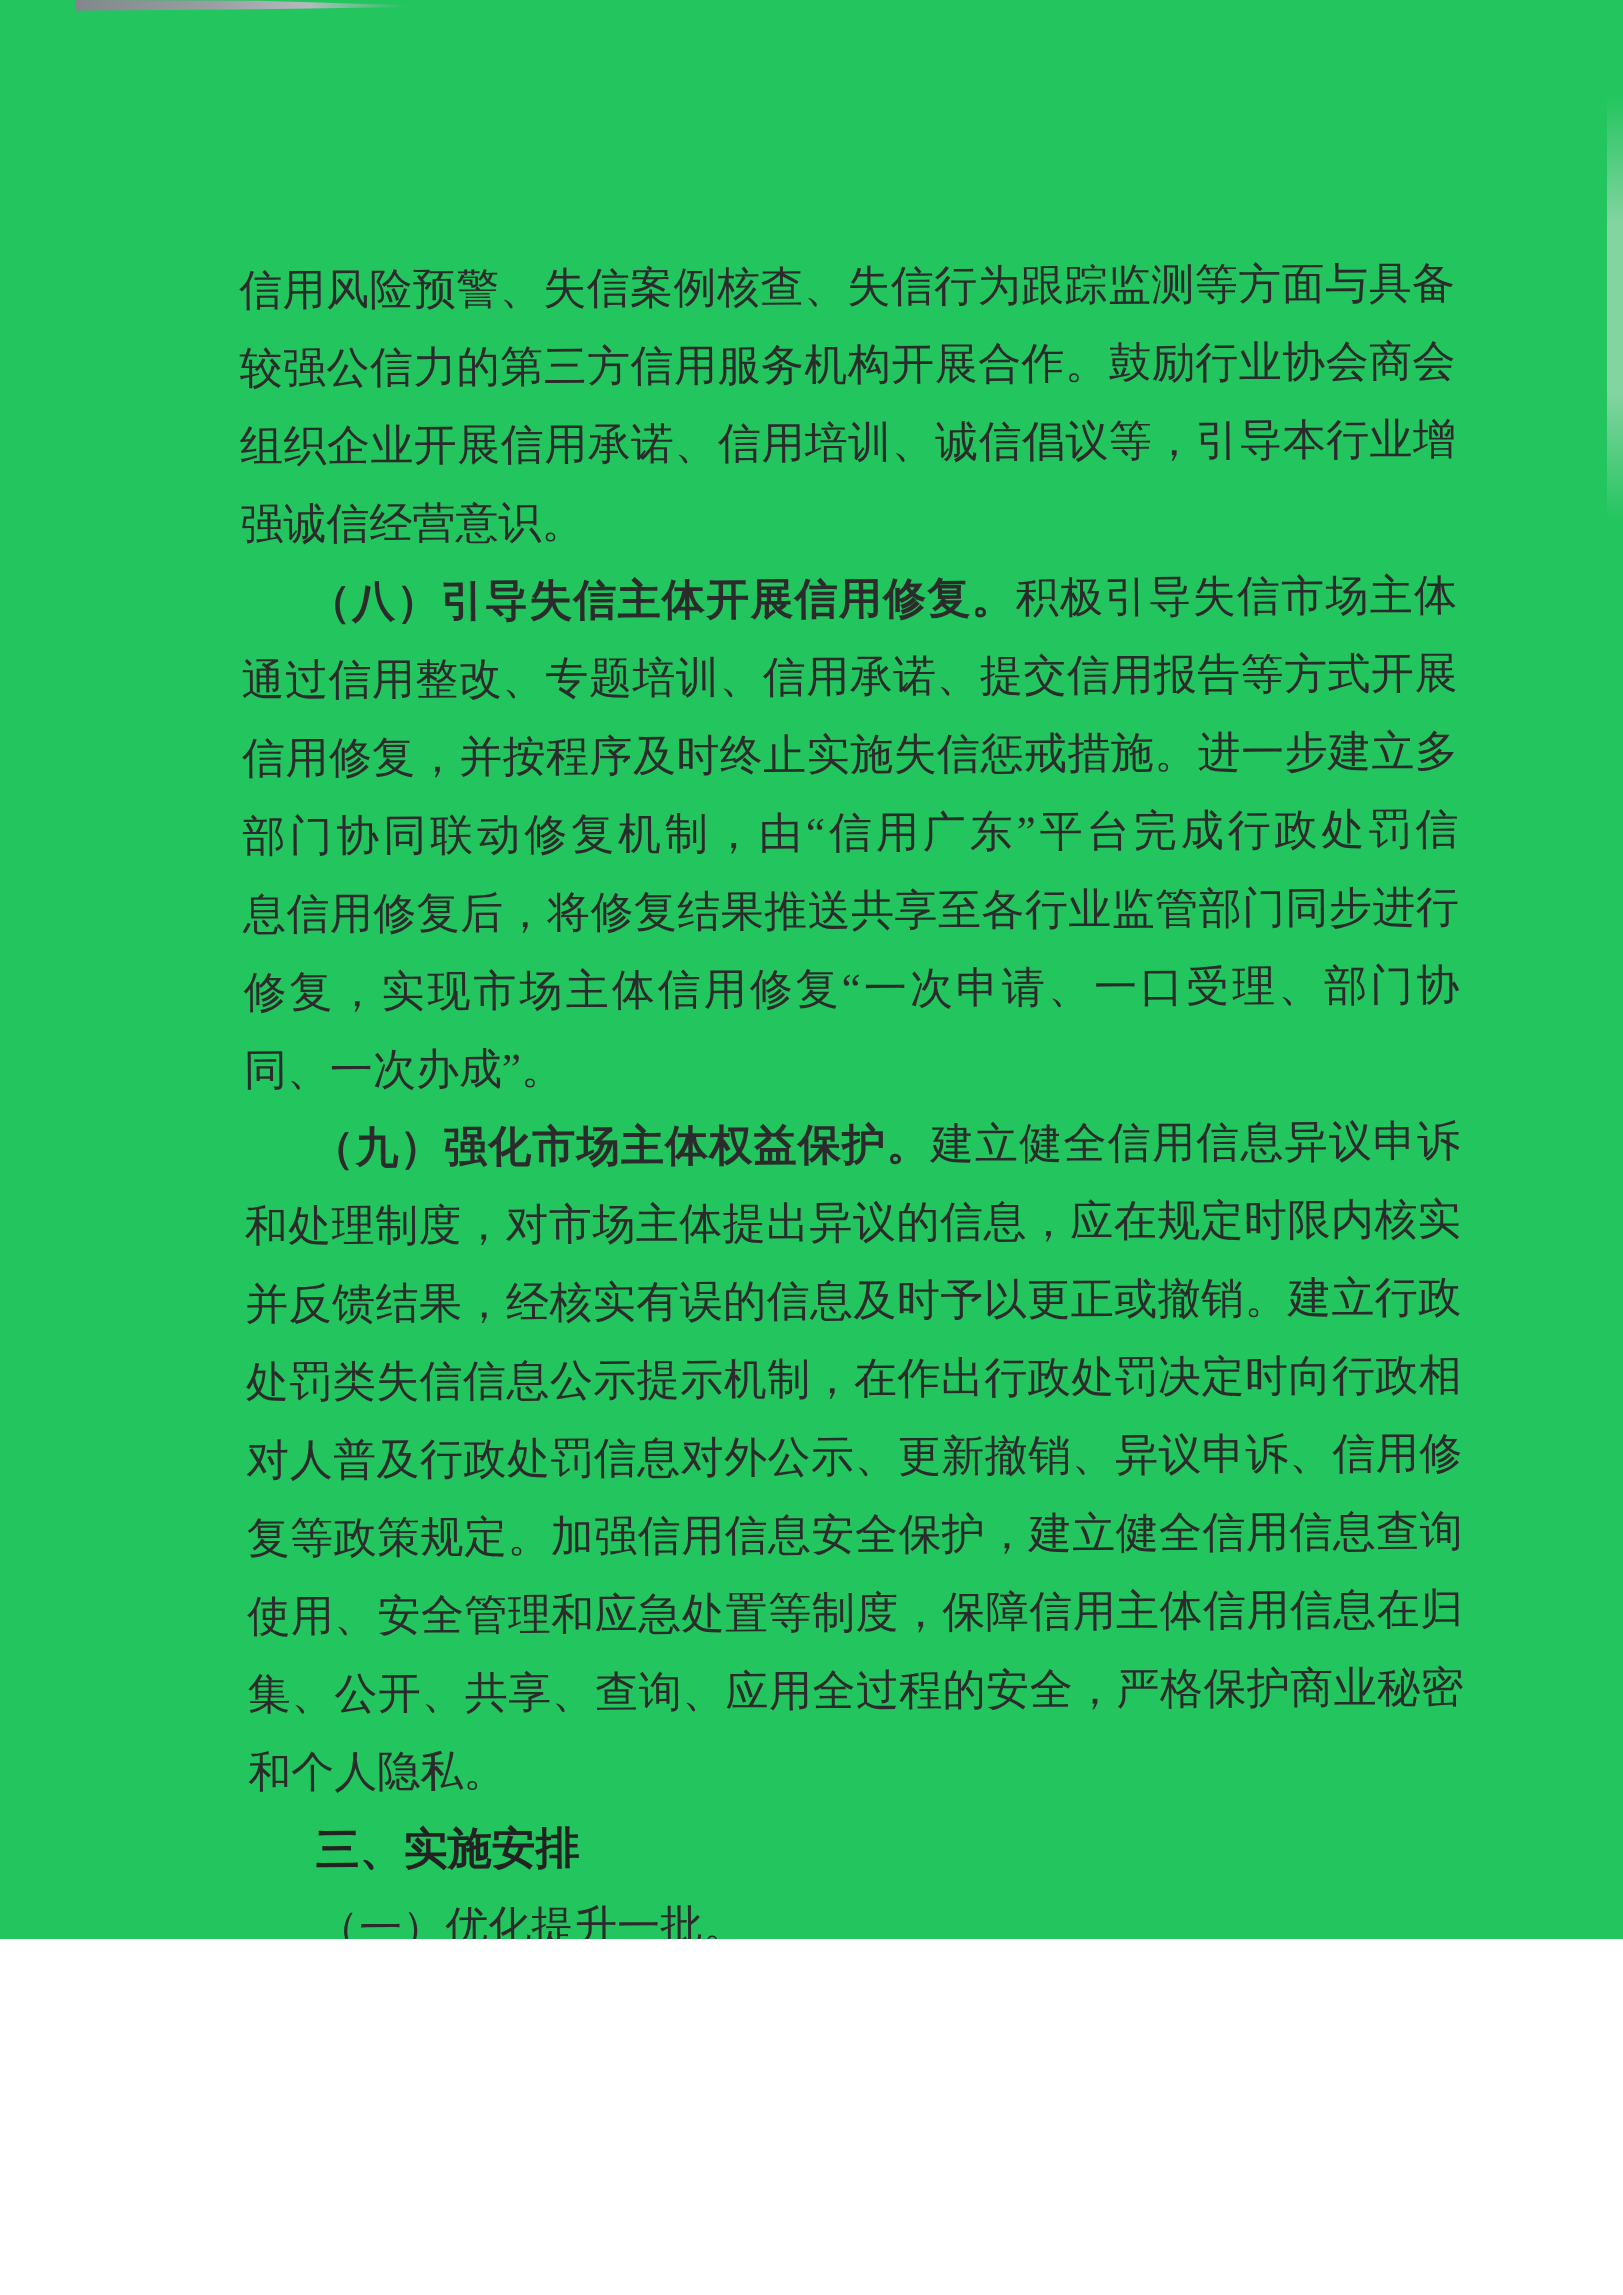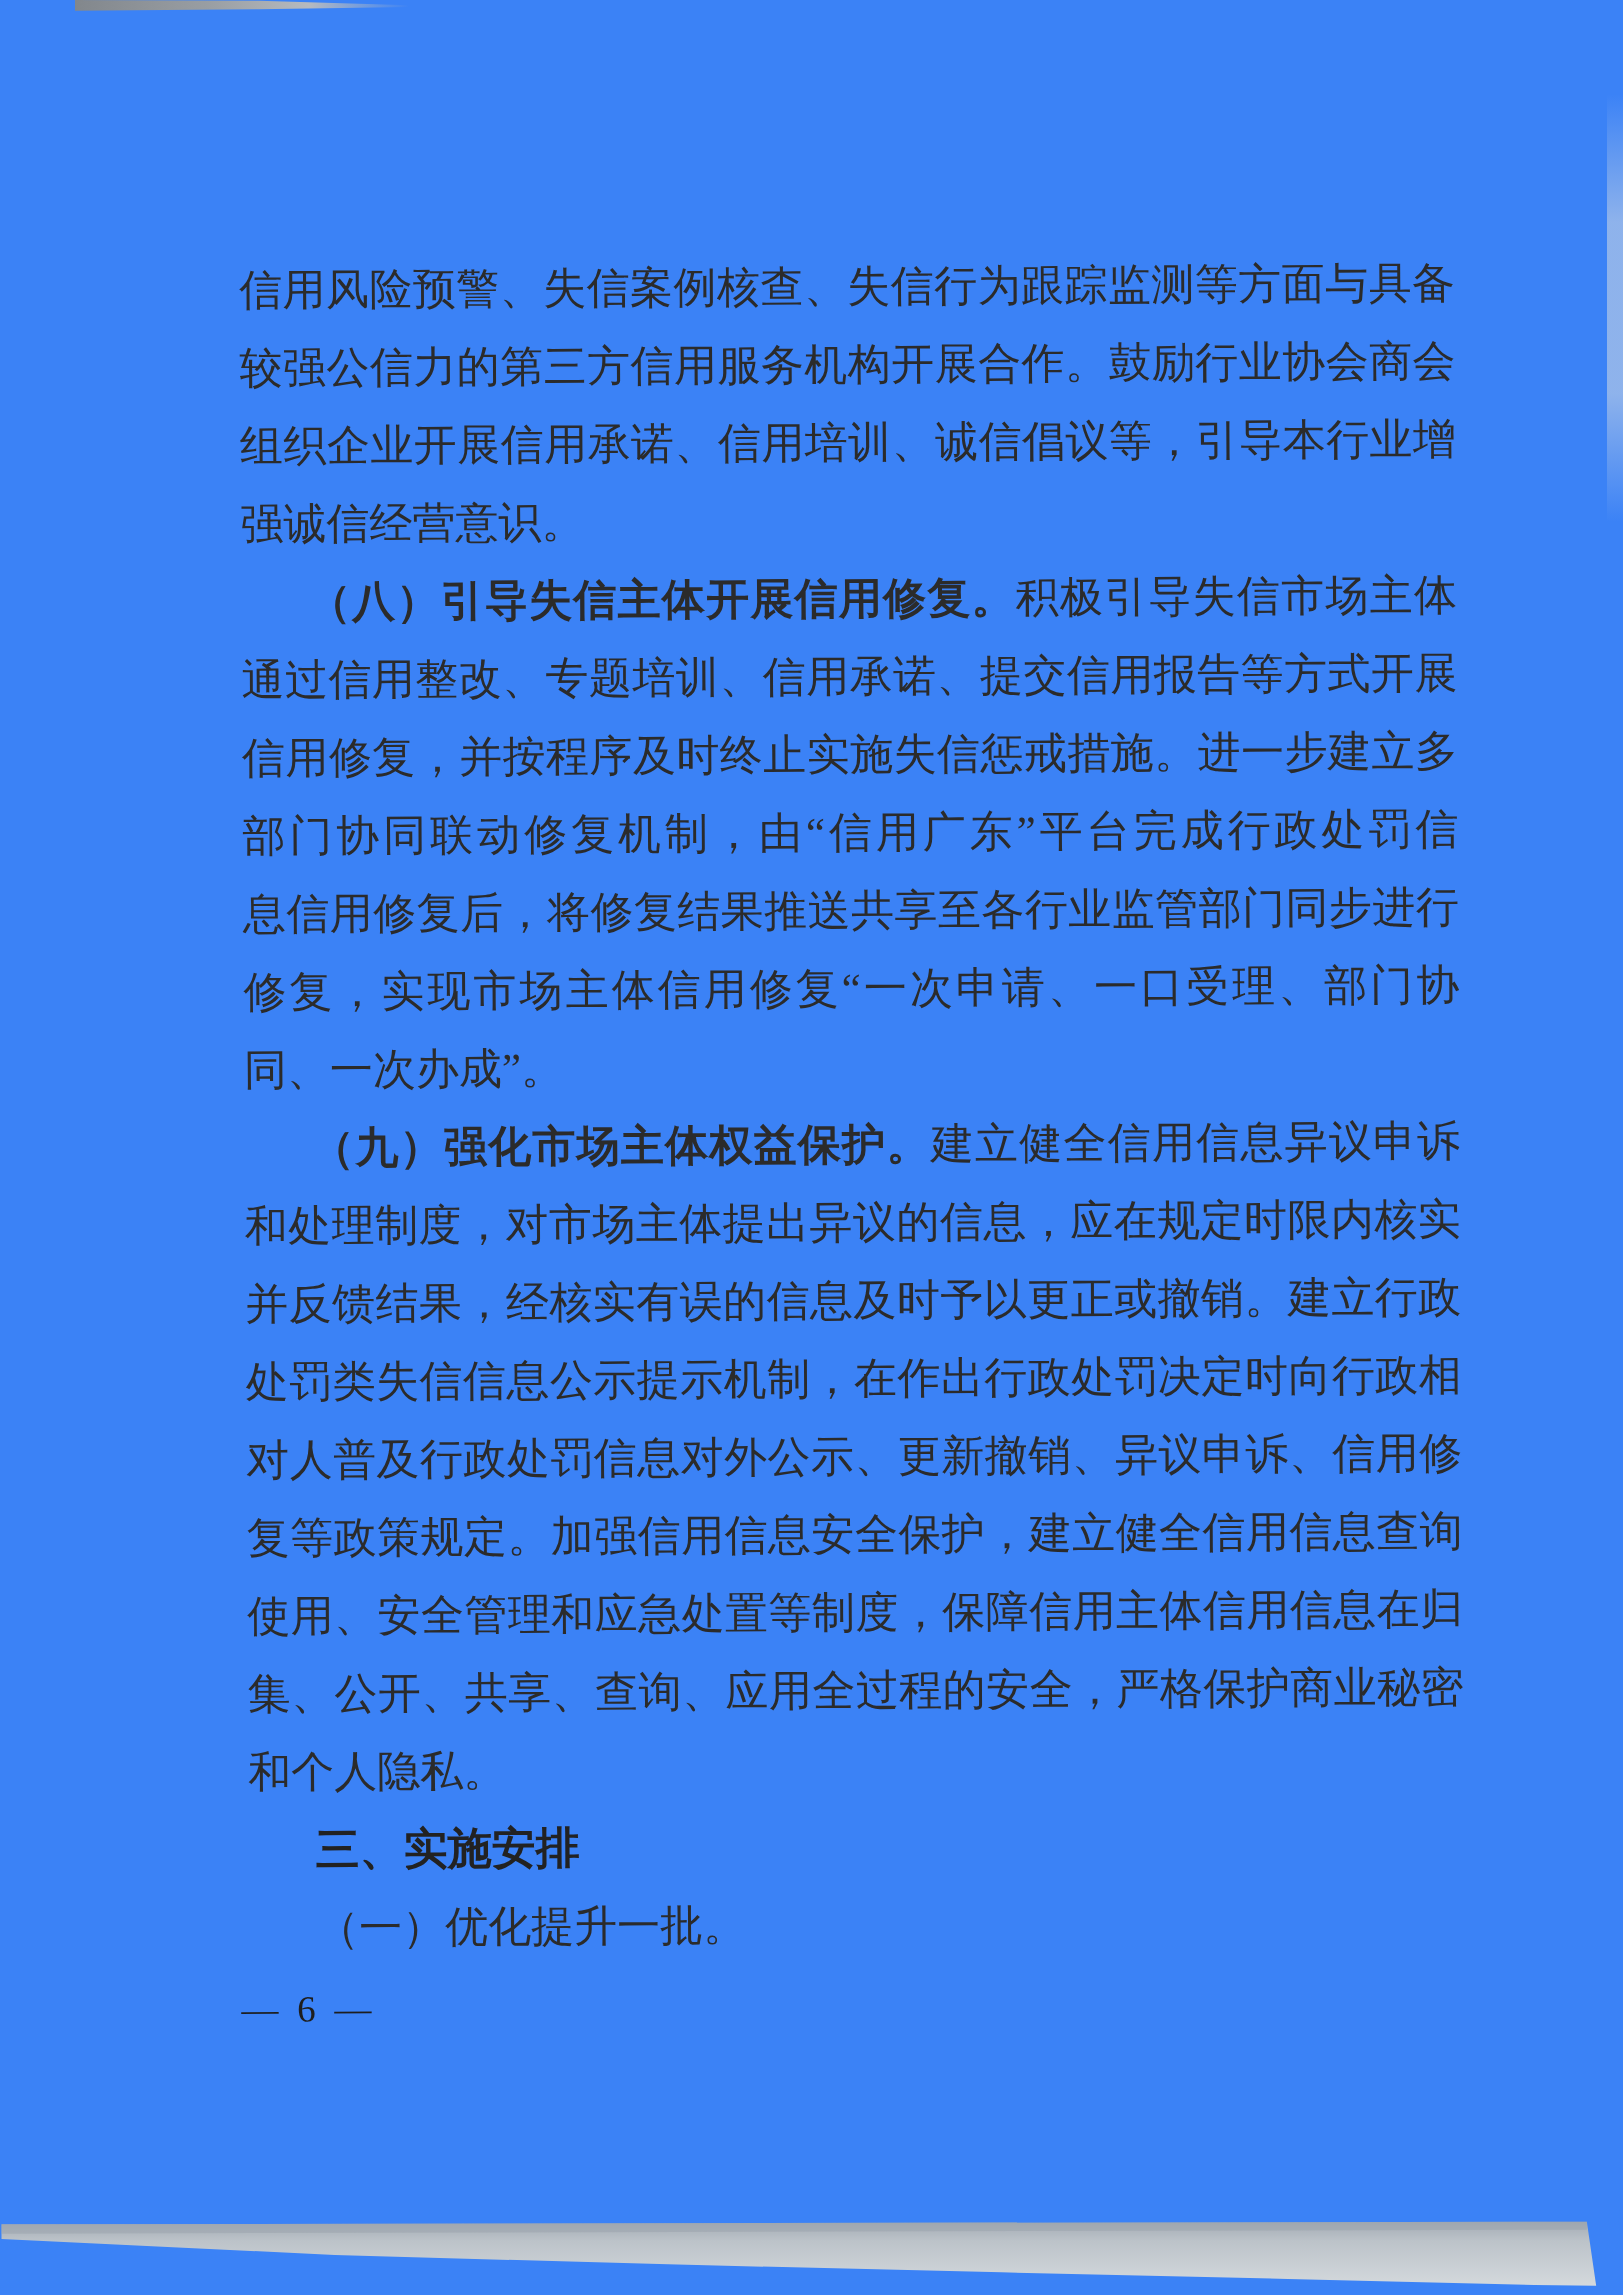--- a/index.html
+++ b/index.html
@@ -1,21 +1,21 @@
 <!DOCTYPE html>
 <html style="font-size:10.7px"><head>
 <meta charset="utf-8">
 <title>Document</title>
 <style>
   html, body { margin: 0; padding: 0; background: #ffffff; }
   .page {
     position: relative;
     width: 1623px;
-    height: 2295px;
-    background: #3b82f6;
+    height: 1939px;
+    background: #22c55e;
     overflow: hidden;
     font-family: "Liberation Serif", serif;
   }
   
   .skew {
     position: absolute;
     left: 0; top: 0; right: 0; bottom: 0;
     transform: rotate(-0.35deg);
     transform-origin: 214px 1102px;
   }

